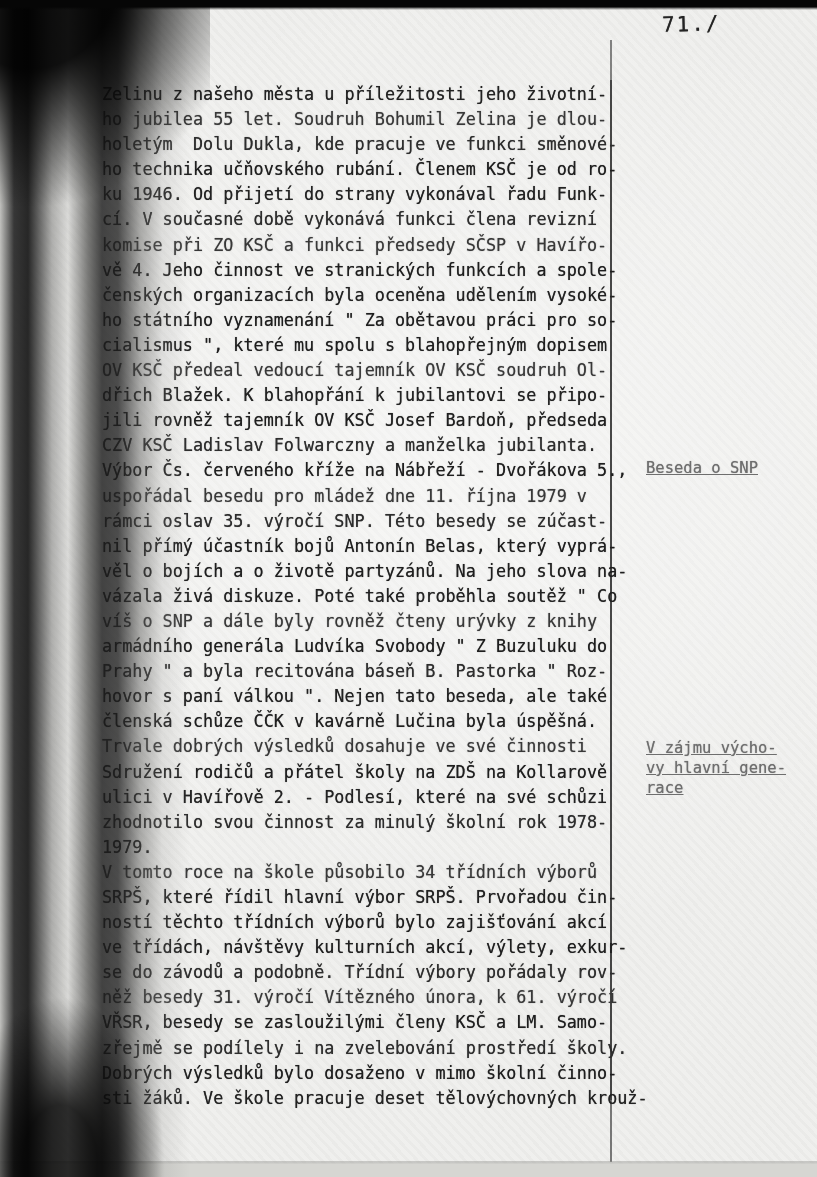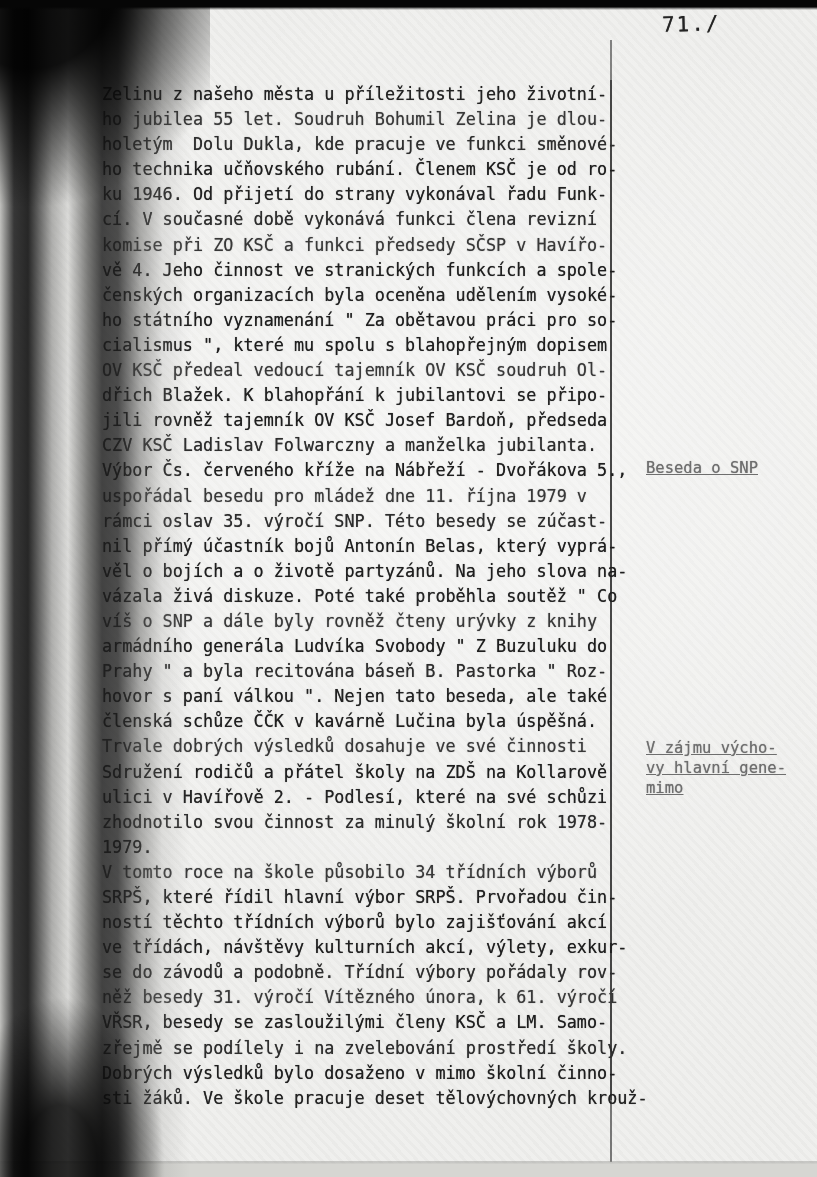--- a/index.html
+++ b/index.html
@@ -112,21 +112,21 @@
 <div class="scan-page">
 
   <div class="page-number">71./</div>
 
   <div class="margin-rule"></div>
 
   <div class="text-column"><div class="line">Zelinu z našeho města u příležitosti jeho životní-</div><div class="line">ho jubilea 55 let. Soudruh Bohumil Zelina je dlou-</div><div class="line">holetým  Dolu Dukla, kde pracuje ve funkci směnové-</div><div class="line">ho technika učňovského rubání. Členem KSČ je od ro-</div><div class="line">ku 1946. Od přijetí do strany vykonával řadu Funk-</div><div class="line">cí. V současné době vykonává funkci člena revizní</div><div class="line">komise při ZO KSČ a funkci předsedy SČSP v Havířo-</div><div class="line">vě 4. Jeho činnost ve stranických funkcích a spole-</div><div class="line">čenských organizacích byla oceněna udělením vysoké-</div><div class="line">ho státního vyznamenání " Za obětavou práci pro so-</div><div class="line">cialismus ", které mu spolu s blahopřejným dopisem</div><div class="line">OV KSČ předeal vedoucí tajemník OV KSČ soudruh Ol-</div><div class="line">dřich Blažek. K blahopřání k jubilantovi se připo-</div><div class="line">jili rovněž tajemník OV KSČ Josef Bardoň, předseda</div><div class="line">CZV KSČ Ladislav Folwarczny a manželka jubilanta.</div><div class="line">Výbor Čs. červeného kříže na Nábřeží - Dvořákova 5.,</div><div class="line">uspořádal besedu pro mládež dne 11. října 1979 v</div><div class="line">rámci oslav 35. výročí SNP. Této besedy se zúčast-</div><div class="line">nil přímý účastník bojů Antonín Belas, který vyprá-</div><div class="line">věl o bojích a o životě partyzánů. Na jeho slova na-</div><div class="line">vázala živá diskuze. Poté také proběhla soutěž " Co</div><div class="line">víš o SNP a dále byly rovněž čteny urývky z knihy</div><div class="line">armádního generála Ludvíka Svobody " Z Buzuluku do</div><div class="line">Prahy " a byla recitována báseň B. Pastorka " Roz-</div><div class="line">hovor s paní válkou ". Nejen tato beseda, ale také</div><div class="line">členská schůze ČČK v kavárně Lučina byla úspěšná.</div><div class="line">Trvale dobrých výsledků dosahuje ve své činnosti</div><div class="line">Sdružení rodičů a přátel školy na ZDŠ na Kollarově</div><div class="line">ulici v Havířově 2. - Podlesí, které na své schůzi</div><div class="line">zhodnotilo svou činnost za minulý školní rok 1978-</div><div class="line">1979.</div><div class="line">V tomto roce na škole působilo 34 třídních výborů</div><div class="line">SRPŠ, které řídil hlavní výbor SRPŠ. Prvořadou čin-</div><div class="line">ností těchto třídních výborů bylo zajišťování akcí</div><div class="line">ve třídách, návštěvy kulturních akcí, výlety, exkur-</div><div class="line">se do závodů a podobně. Třídní výbory pořádaly rov-</div><div class="line">něž besedy 31. výročí Vítězného února, k 61. výročí</div><div class="line">VŘSR, besedy se zasloužilými členy KSČ a LM. Samo-</div><div class="line">zřejmě se podílely i na zvelebování prostředí školy.</div><div class="line">Dobrých výsledků bylo dosaženo v mimo školní činno-</div><div class="line">sti žáků. Ve škole pracuje deset tělovýchovných krouž-</div></div>
 
   <div class="margin-note note-1"><div class="line">Beseda o SNP</div></div>
 
-  <div class="margin-note note-2"><div class="line">V zájmu výcho-</div><div class="line">vy hlavní gene-</div><div class="line">mimo</div></div>
+  <div class="margin-note note-2"><div class="line">V zájmu výcho-</div><div class="line">vy hlavní gene-</div><div class="line">race</div></div>
 
   <div class="binding-shadow"></div>
 
   <div class="edge-top"></div>
 
   <div class="edge-bottom"></div>
 
 </div>
 
 </body></html>

